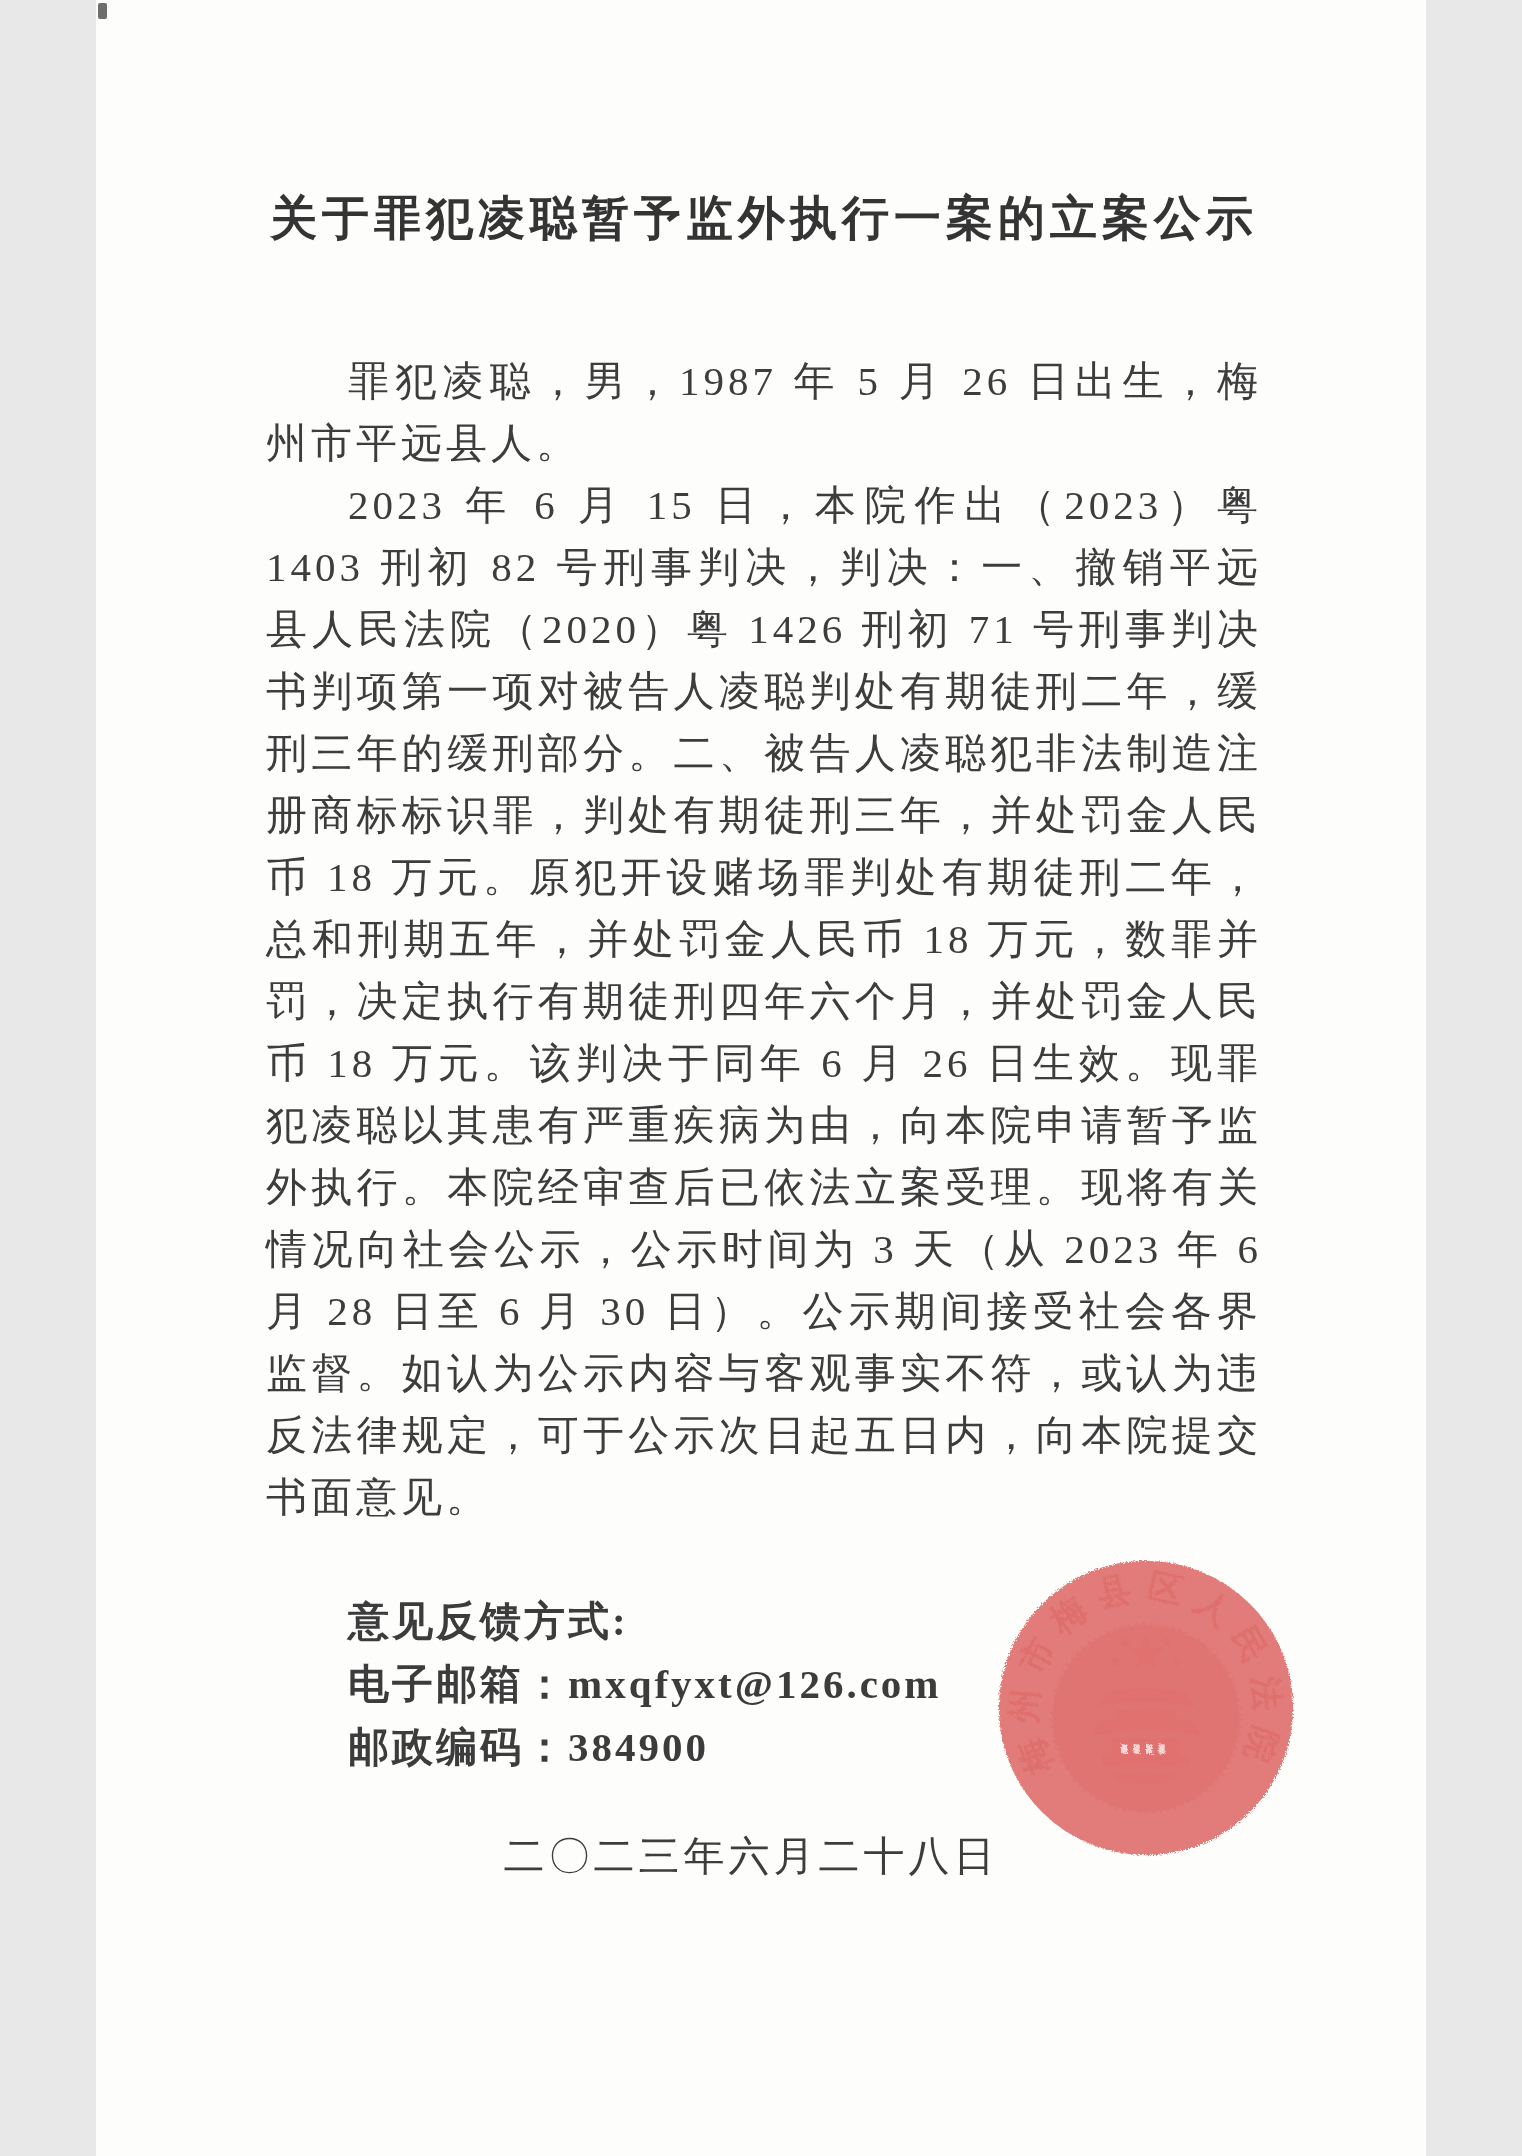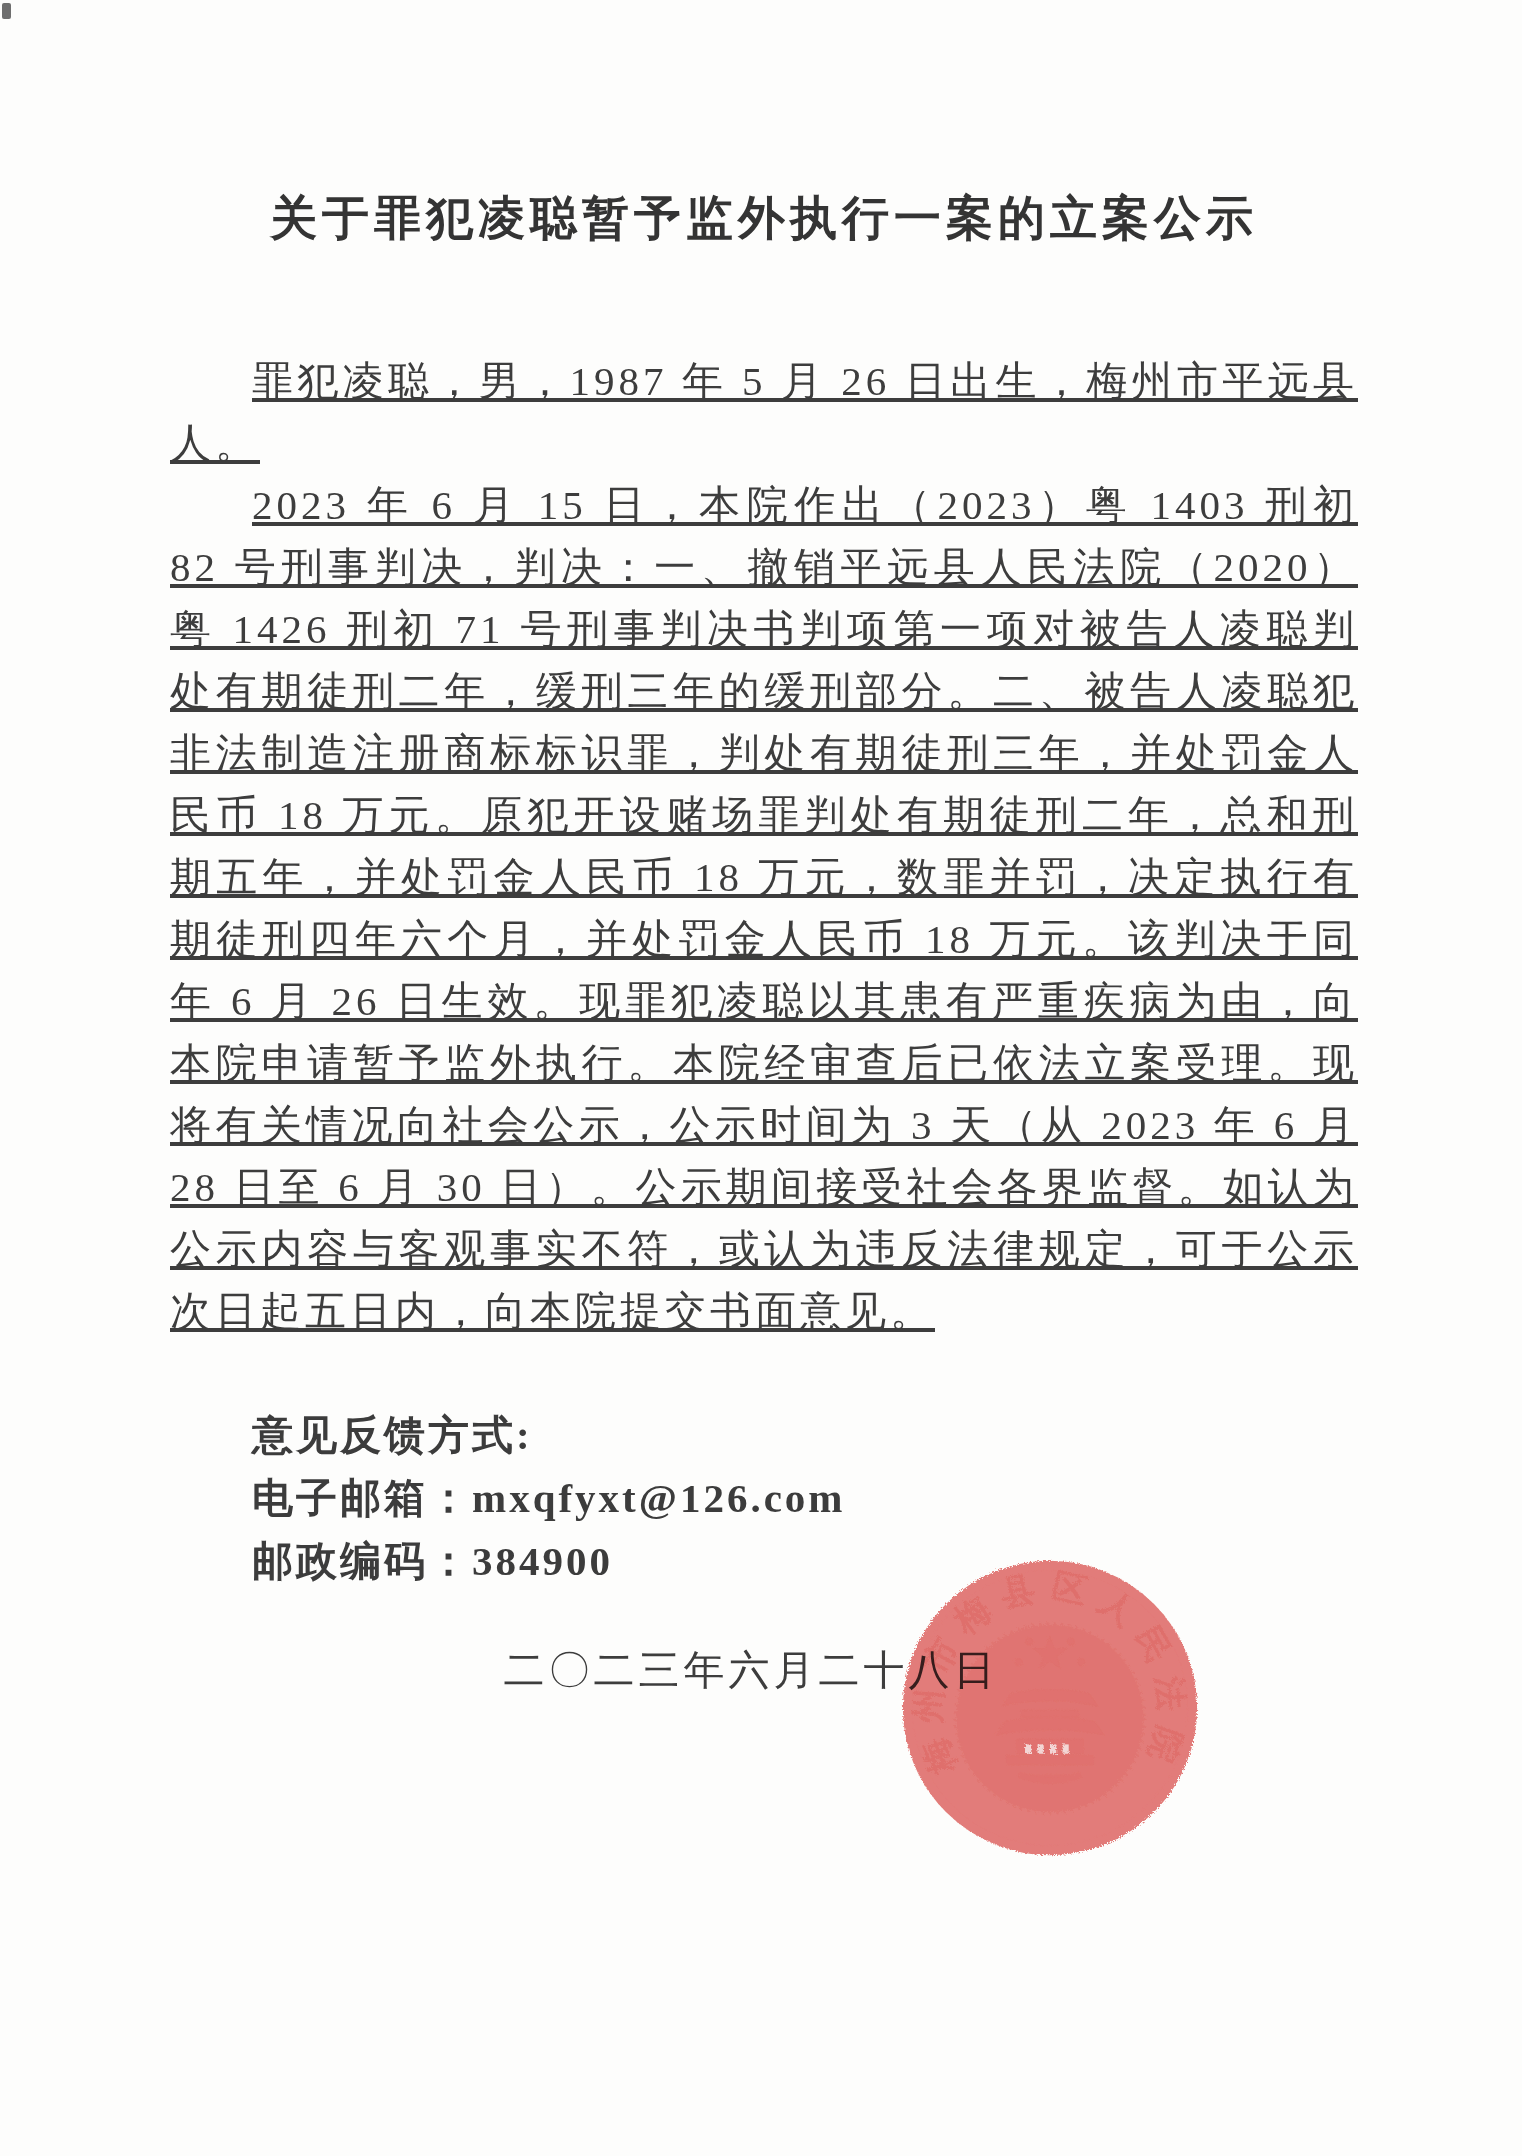--- a/index.html
+++ b/index.html
@@ -1,18 +1,18 @@
 <!DOCTYPE html>
 <html><head>
 <meta charset="utf-8">
 <style>
   html,body{margin:0;padding:0;background:#e8e8e8;}
   .sheet{
     position:relative;
-    width:1522px;height:2156px;
+    width:1330px;height:2156px;
     margin:0 auto;
     background:#fdfdfc;
     overflow:hidden;
     font-family:"Liberation Serif","DejaVu Serif",serif;
     color:#3c3c3c;
     --seal-color:#dd5b57;
   }
   .scan-speck{
     position:absolute;left:2px;top:3px;width:9px;height:16px;
     background:#4a4a4a;border-radius:2px;opacity:.8;
@@ -28,21 +28,20 @@
   }
   .bodytext{margin-top:102px;}
   .bodytext p{
     margin:0;
     font-size:41px;line-height:62px;
     letter-spacing:4px;
     text-align:justify;
     text-justify:inter-character;
     text-indent:2em;
     color:#3d3d3d;
-    text-decoration:underline;
   }
   .feedback{margin-top:62px;font-size:41px;line-height:63px;letter-spacing:3px;}
   .feedback > div{padding-left:82px;font-weight:bold;}
   .dateline{
     margin-top:46px;
     font-size:41px;line-height:62px;
     letter-spacing:4px;
     text-align:center;
     padding-right:26px;
     color:#3d3d3d;

